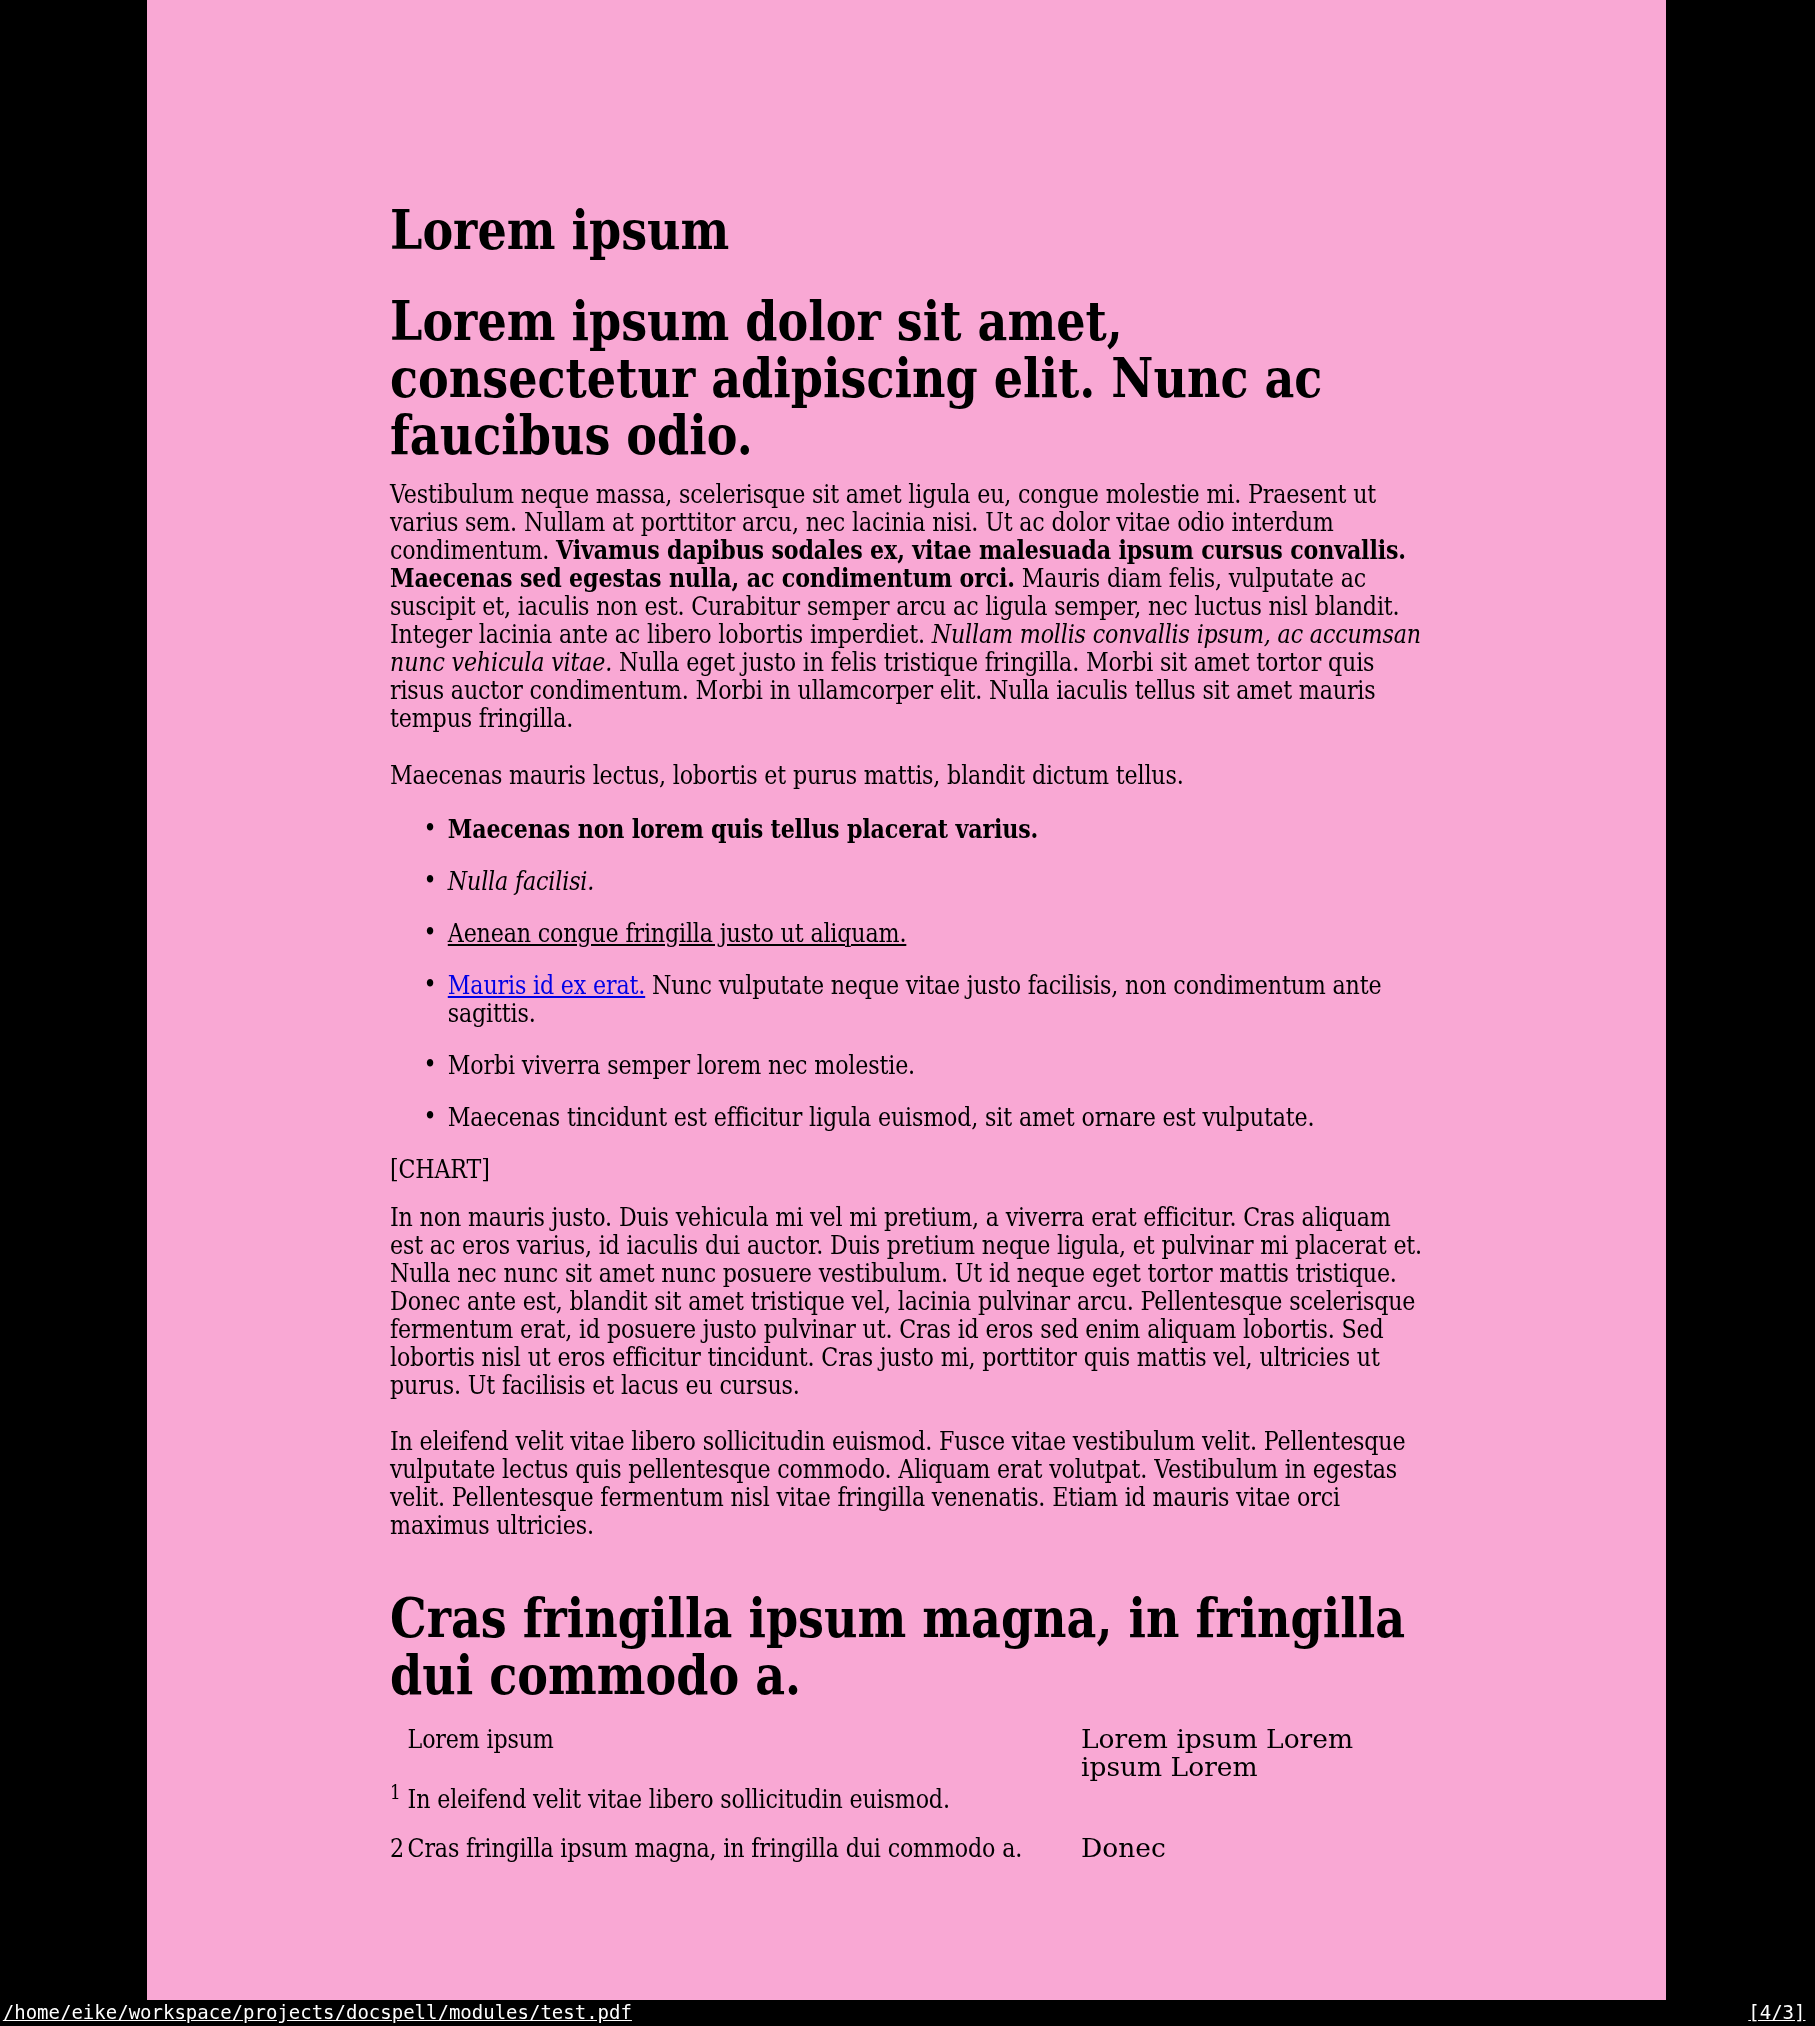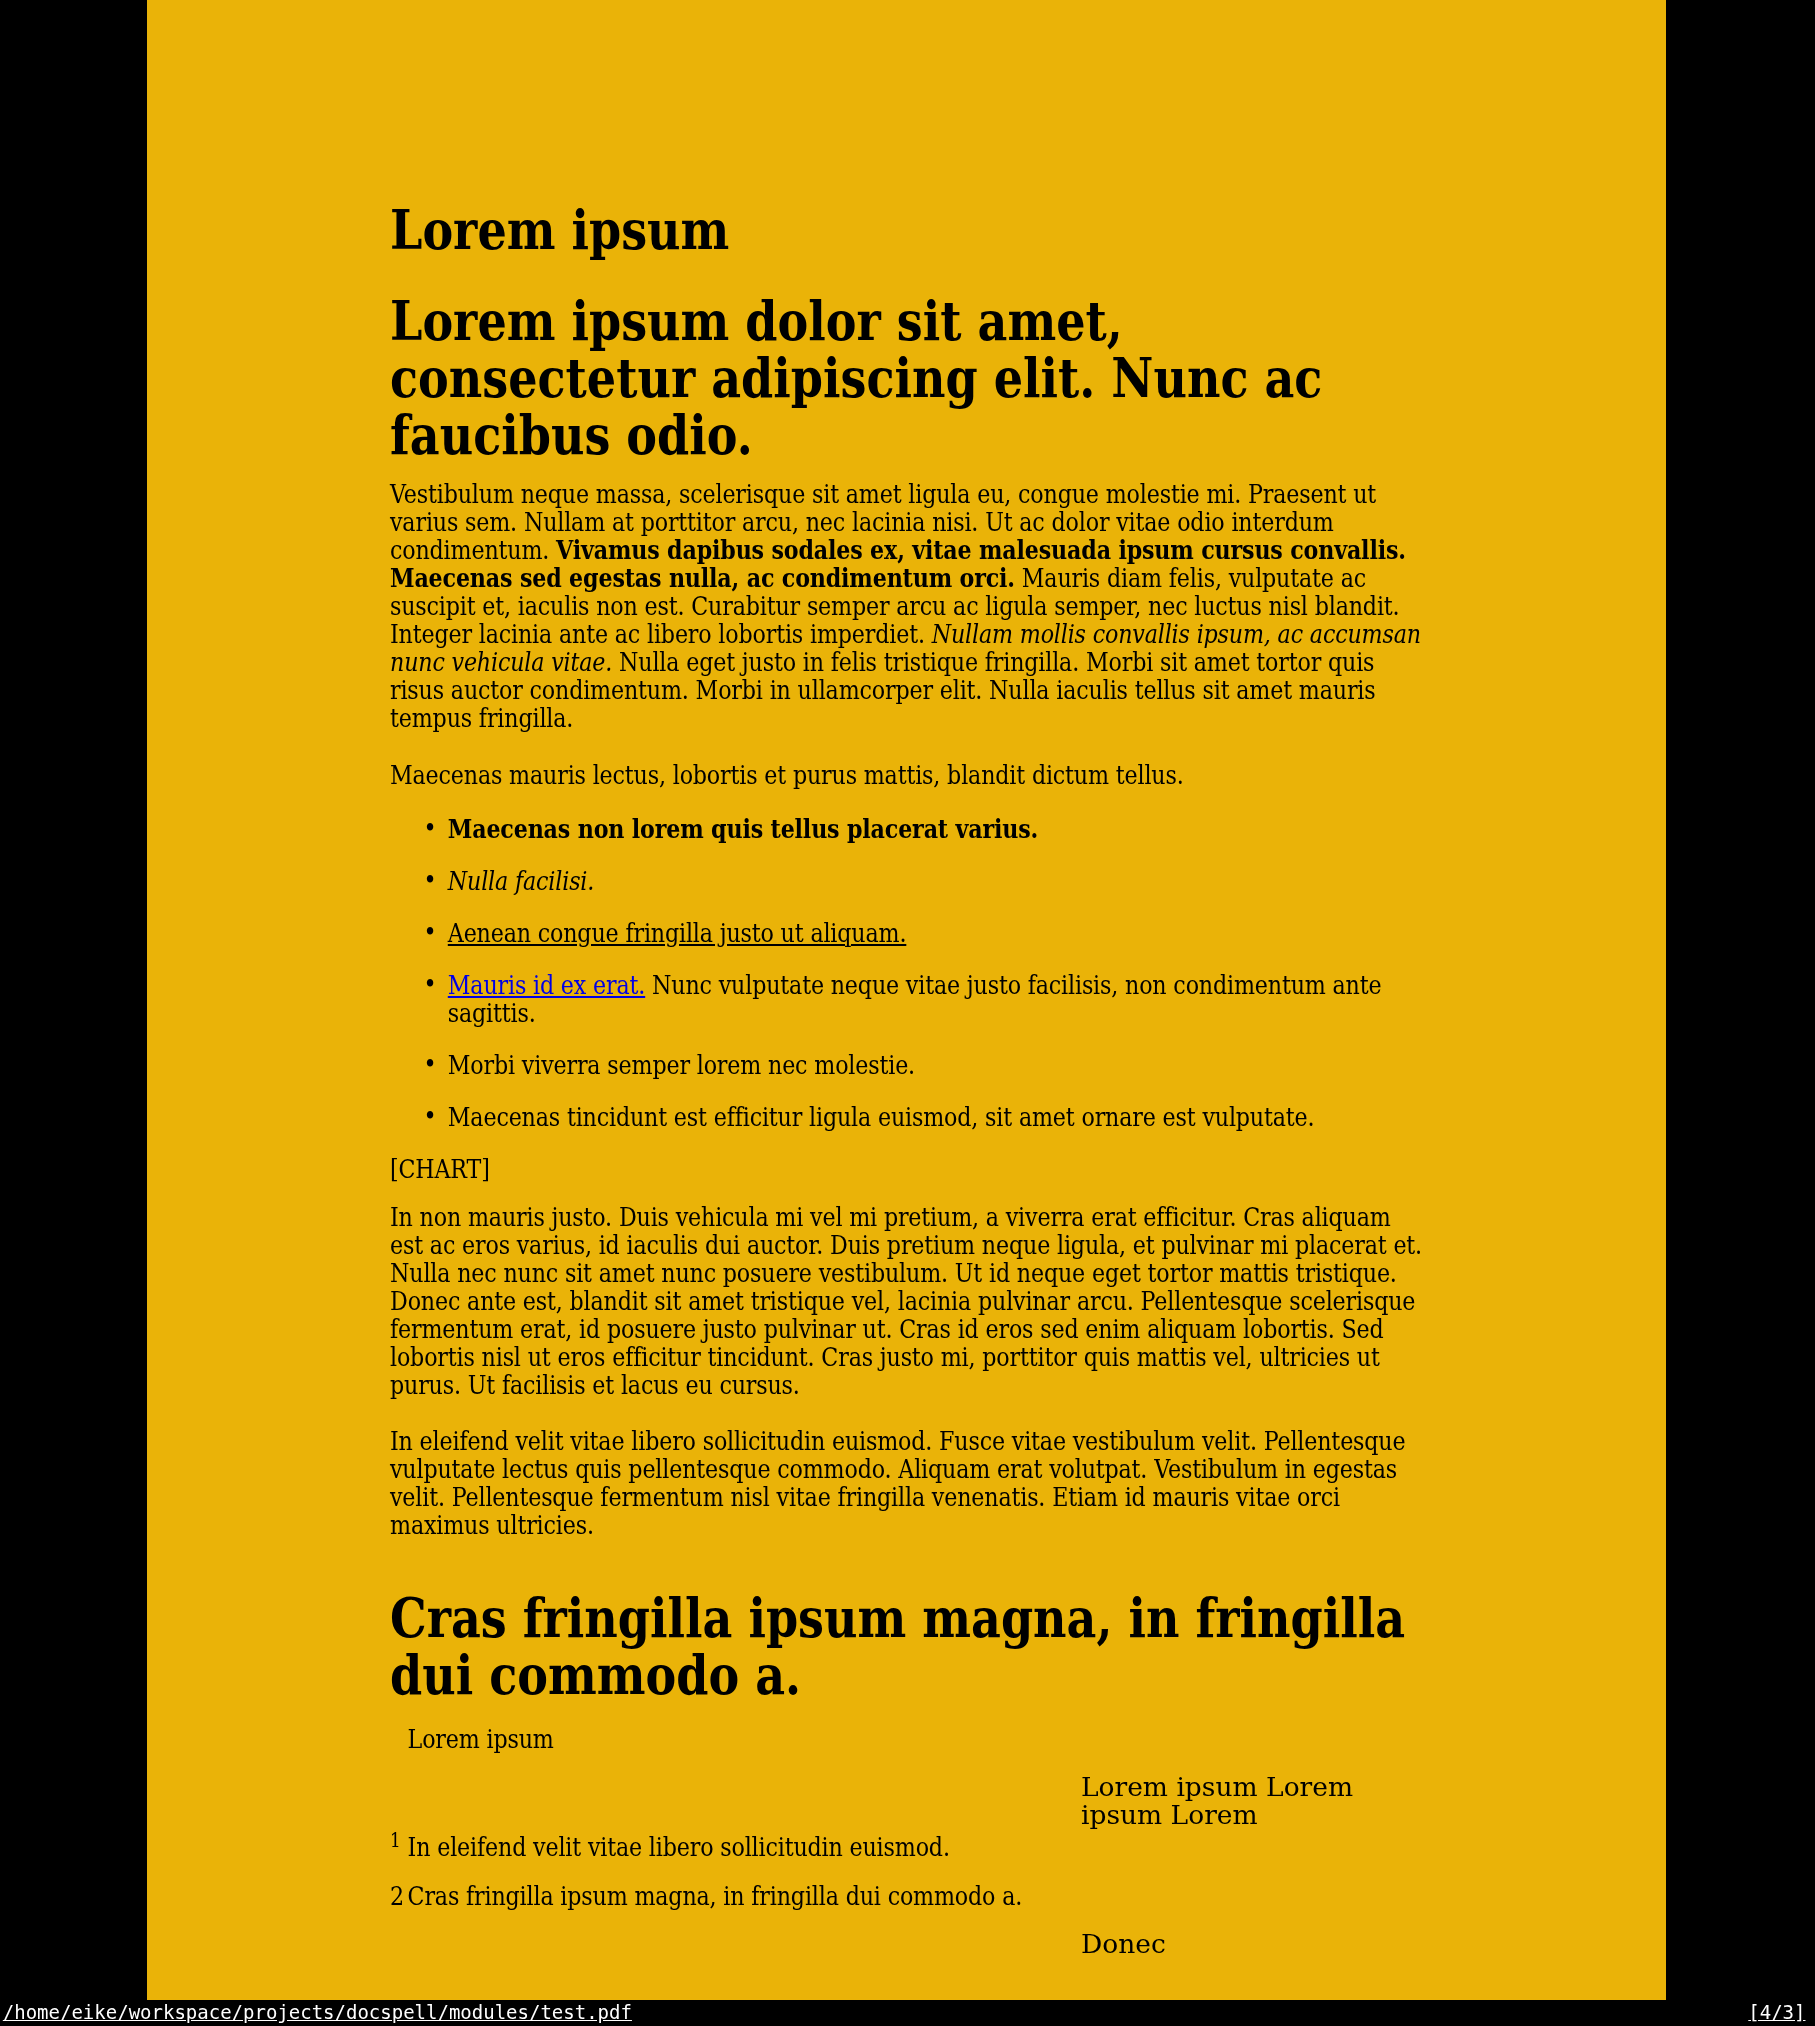--- a/index.html
+++ b/index.html
@@ -1,17 +1,17 @@
 <!DOCTYPE html>
 <html style="font-size:15px"><head>
 <meta charset="utf-8">
 <style>
   html,body{margin:0;padding:0;background:#000;}
   .screen{position:relative;width:1815px;height:2026px;background:#000;overflow:hidden;}
-  .page{position:absolute;left:147px;top:0;width:1519px;height:2001px;background:#eab308;}
+  .page{position:absolute;left:147px;top:0;width:1519px;height:2001px;background:#f9a8d4;}
   .flow{
     position:absolute;left:243px;top:0;width:1242px;
     transform:scaleX(0.8375);transform-origin:0 0;
     font-family:"DejaVu Serif",serif;color:#000;
   }
   .h-big{font-size:55px;line-height:57px;font-weight:bold;margin:0;}
   #h-title{margin-top:201px;}
   #h-section{margin-top:34px;}
   #h-section2{margin-top:50px;}
   .body-p{font-size:26.5px;line-height:28px;letter-spacing:-0.2px;margin:0;text-align:left;}
@@ -32,21 +32,21 @@
   a.link-black{color:#000;text-decoration:underline;}
   a.link-blue{color:#0000e6;text-decoration:underline;}
   .tbl{margin-top:22px;}
   .trow{display:grid;grid-template-columns:21px 804px 1fr;
     font-size:26.5px;line-height:28px;letter-spacing:-0.2px;}
   .trow.r2{margin-top:3.8px;}
   .trow.r3{margin-top:19px;}
   .fn-sup{font-size:20px;position:relative;top:-8.5px;letter-spacing:0;}
   .fn-num{letter-spacing:0;}
   .unsq{display:inline-block;transform:scaleX(1.194);transform-origin:0 0;
-    letter-spacing:0;margin-top:48px;}
+    letter-spacing:0;}
   .unsq.w345{width:326px;}
   .statusbar{
     position:absolute;left:0;bottom:0;width:100%;height:25.6px;background:#000;
     color:#fff;font-family:"DejaVu Sans Mono",monospace;font-size:19px;line-height:25.6px;
     display:flex;justify-content:space-between;box-sizing:border-box;padding:0 9.5px 0 2.8px;
     white-space:nowrap;
     text-decoration:underline;
   }
 </style>
 </head>

